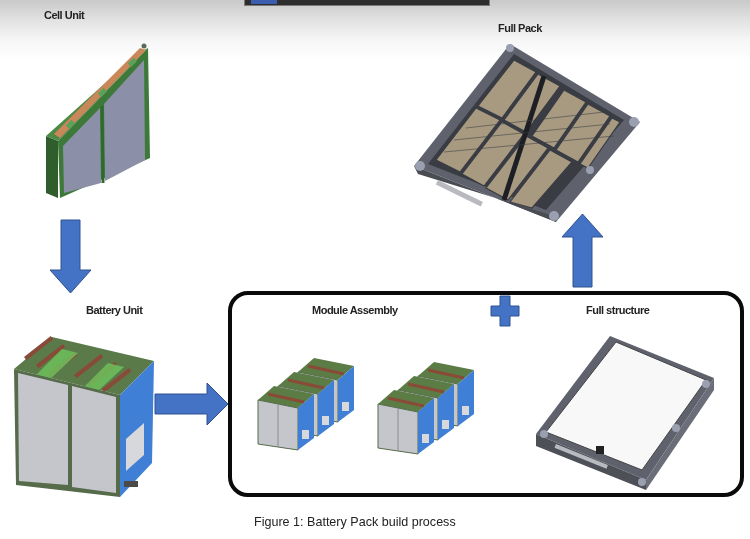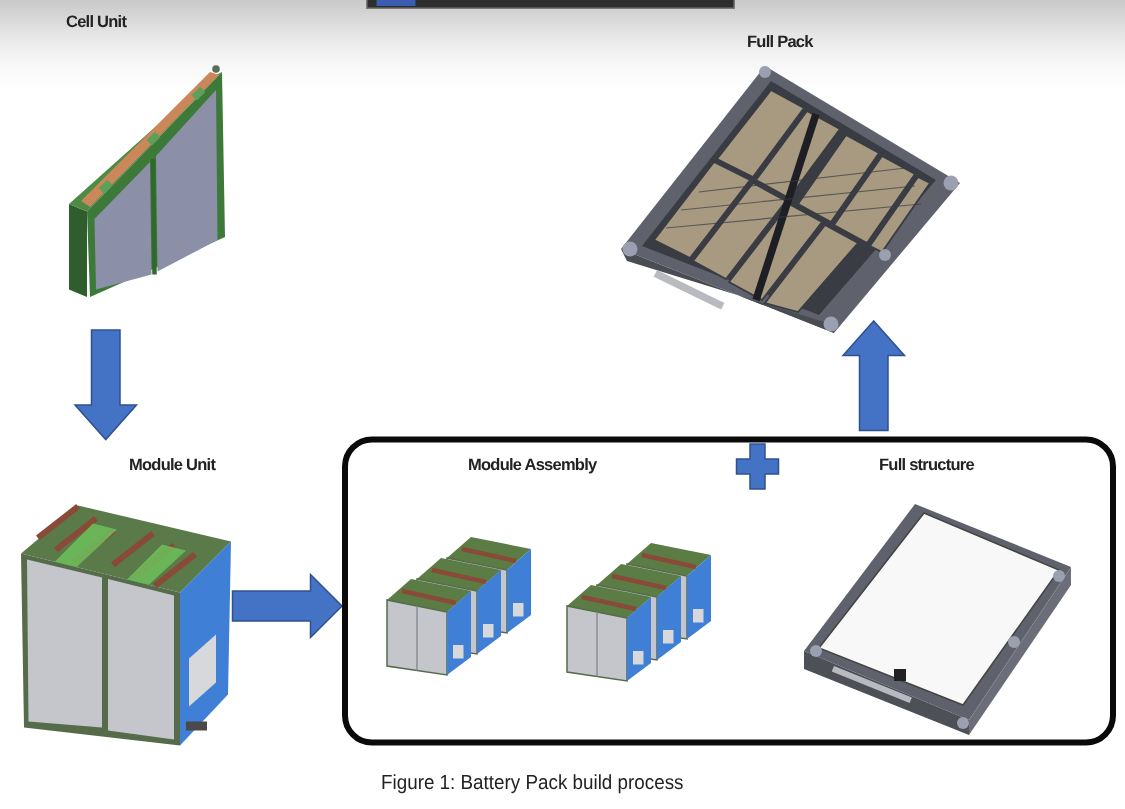--- a/index.html
+++ b/index.html
@@ -32,21 +32,21 @@
 </style>
 </head>
 <body>
 
 <div class="topbar">
   <div class="chip"></div>
 </div>
 
 <div class="label" style="left:44px; top:9px;">Cell Unit</div>
 <div class="label" style="left:498px; top:22px;">Full Pack</div>
-<div class="label" style="left:86px; top:304px;">Module Unit</div>
+<div class="label" style="left:86px; top:304px;">Battery Unit</div>
 <div class="label" style="left:312px; top:304px;">Module Assembly</div>
 <div class="label" style="left:586px; top:304px;">Full structure</div>
 
 <svg style="left:40px; top:38px;" width="120" height="160" viewBox="0 0 120 160">
   <polygon points="6,98 6,155 18,160 18,103" fill="#2f5e2c"></polygon>
   <polygon points="6,98 100,14 108,10 18,103" fill="#4d8a45"></polygon>
   <polygon points="18,103 108,10 110,120 20,160" fill="#3d7a3a"></polygon>
   <polygon points="23,108 60,70 61,145 24,155" fill="#8c8fa8"></polygon>
   <polygon points="64,66 104,22 105,122 65,143" fill="#8c8fa8"></polygon>
   <line x1="62" y1="68" x2="63" y2="145" stroke="#2f6a2c" stroke-width="3"></line>

